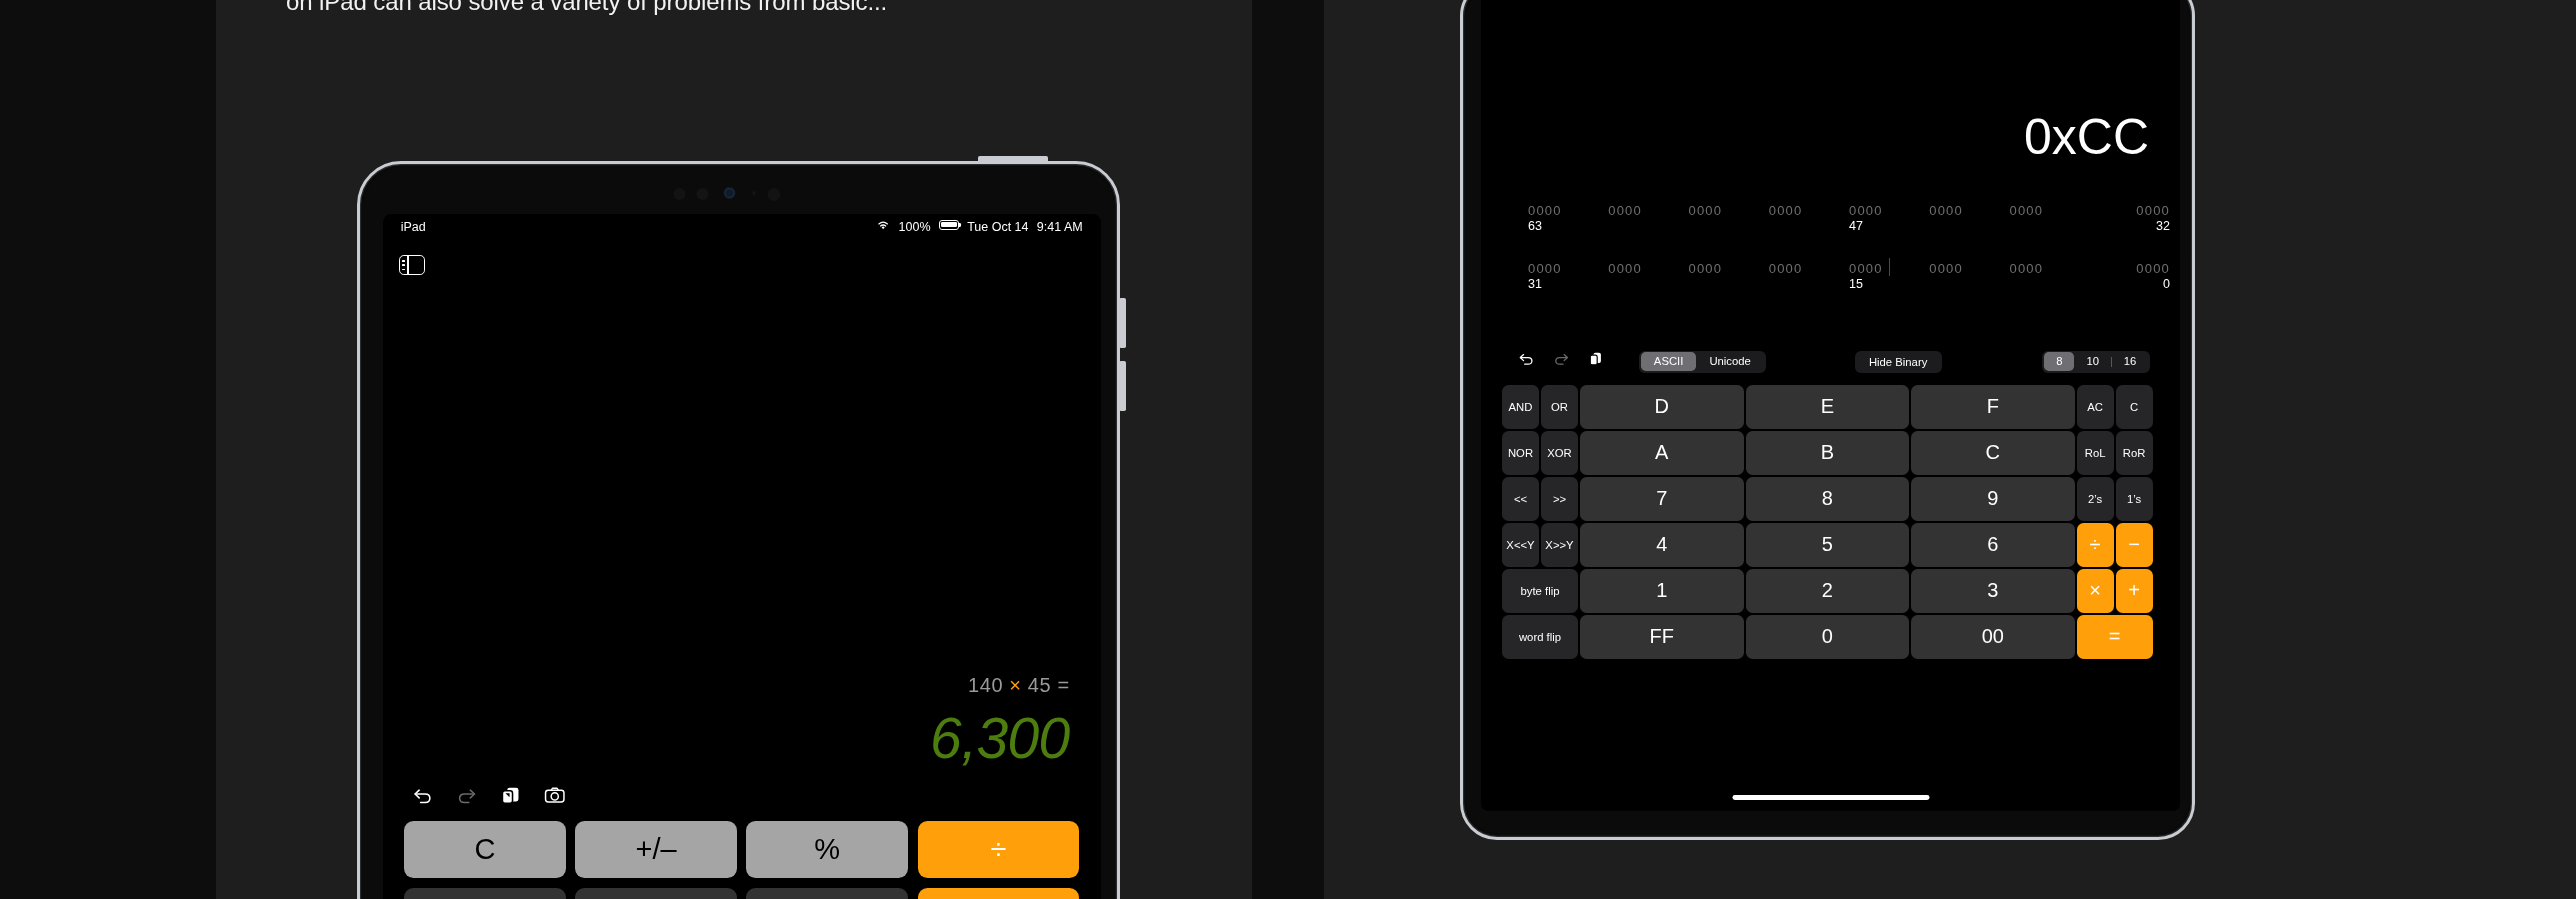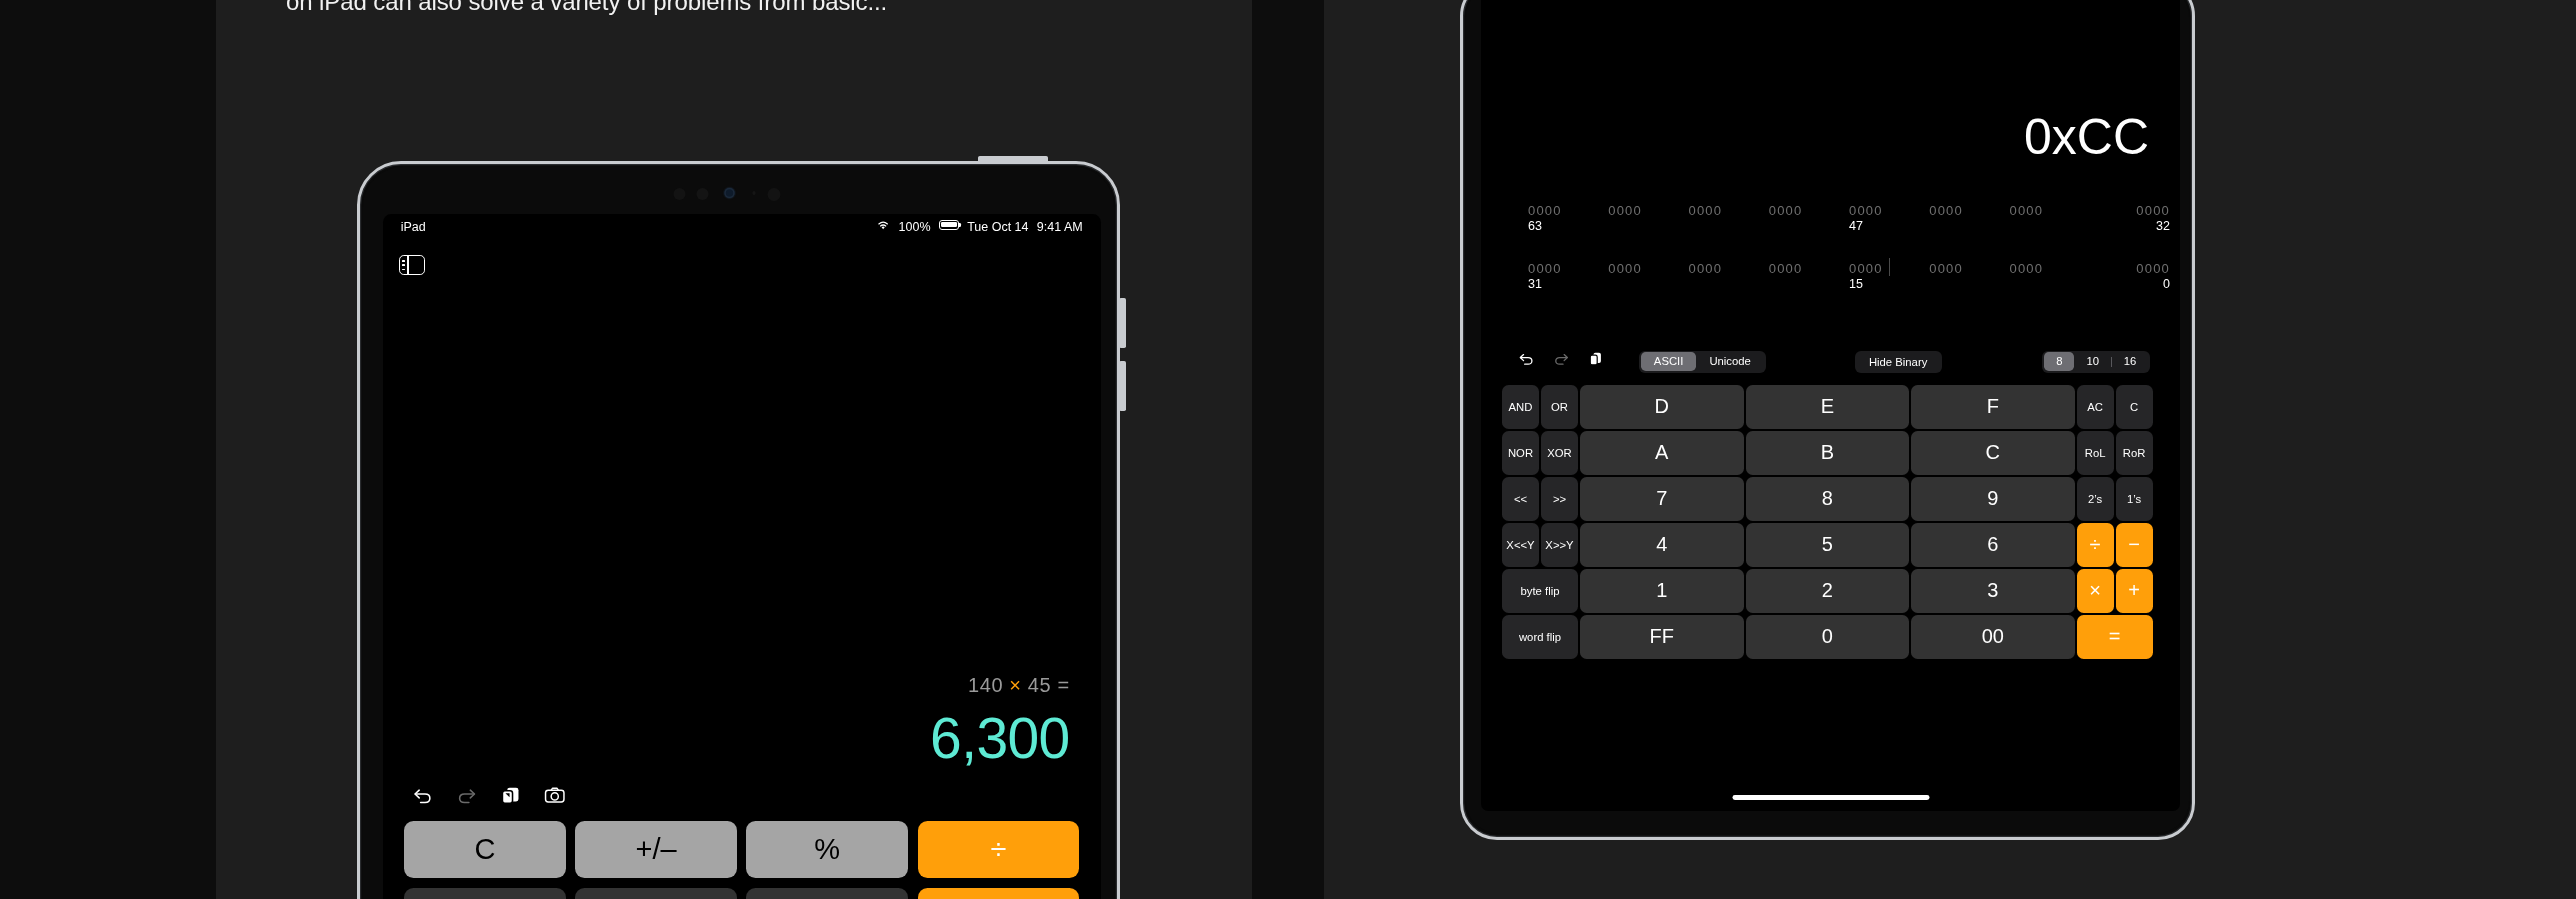--- a/index.html
+++ b/index.html
@@ -103,21 +103,21 @@
   .sidebar-toggle b.b1{ top:4.2px; } .sidebar-toggle b.b2{ top:8.3px; } .sidebar-toggle b.b3{ top:12.5px; }
 
   
   .calc-expr{
     position:absolute; right:31px; top:460px;
     font-size:20px; color:#9a9a9a; letter-spacing:0.6px; font-weight:300;
   }
   .calc-expr .op{ color:#ff9f0a; }
   .calc-result{
     position:absolute; right:31px; top:491px;
-    font-size:57px; color:#5eead4; font-weight:200; letter-spacing:-0.6px;
+    font-size:57px; color:#4d7c0f; font-weight:200; letter-spacing:-0.6px;font-style:italic;
   }
 
   
   .toolbar-left{
     position:absolute; left:29px; top:572px;
     display:flex; align-items:center; gap:22.7px;
   }
   .tb-ico{ width:21.5px; height:19px; display:block; }
 
   

